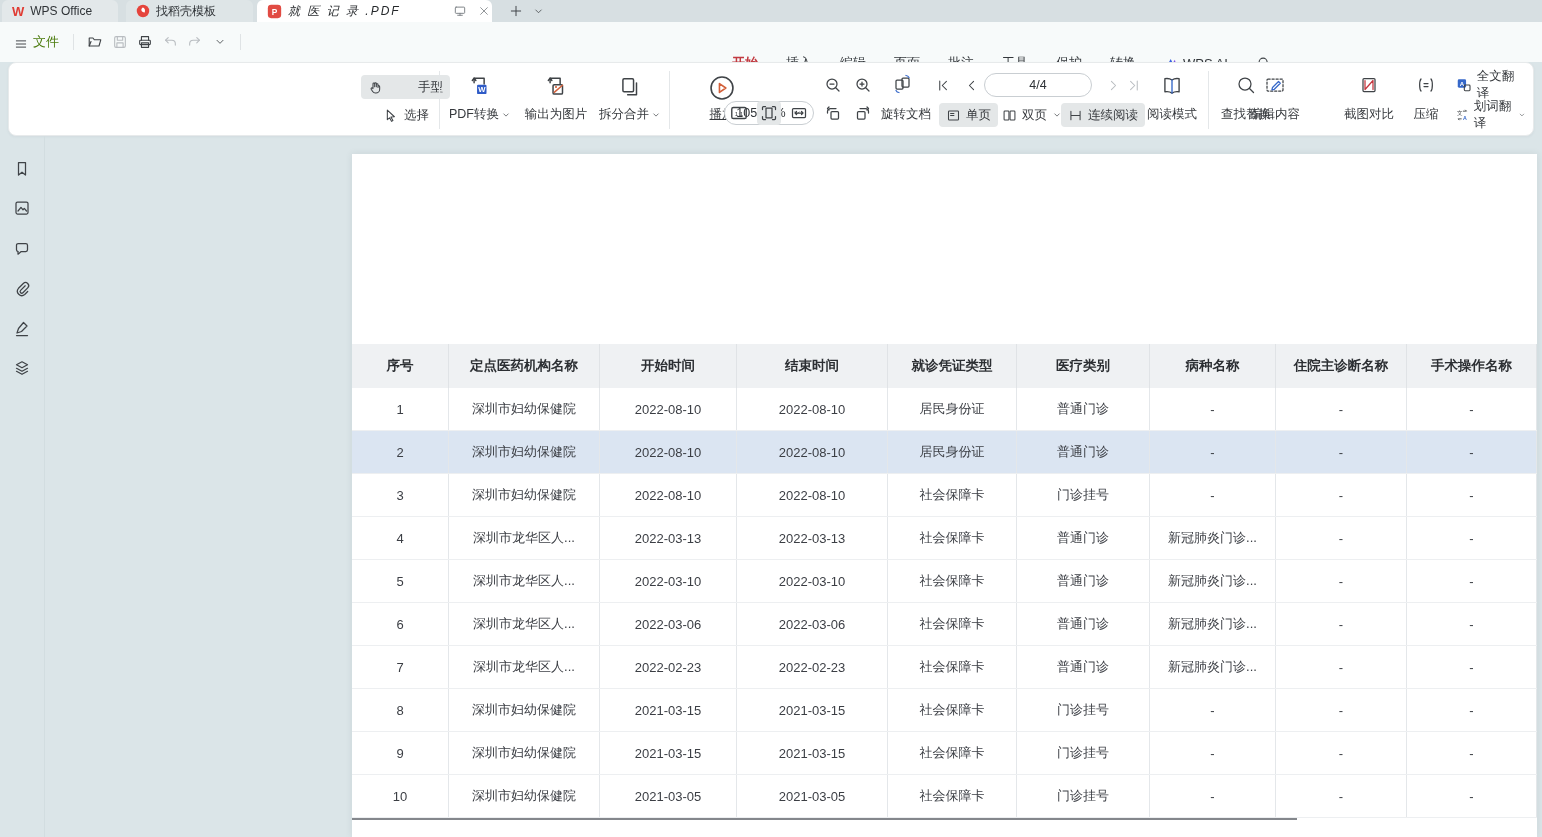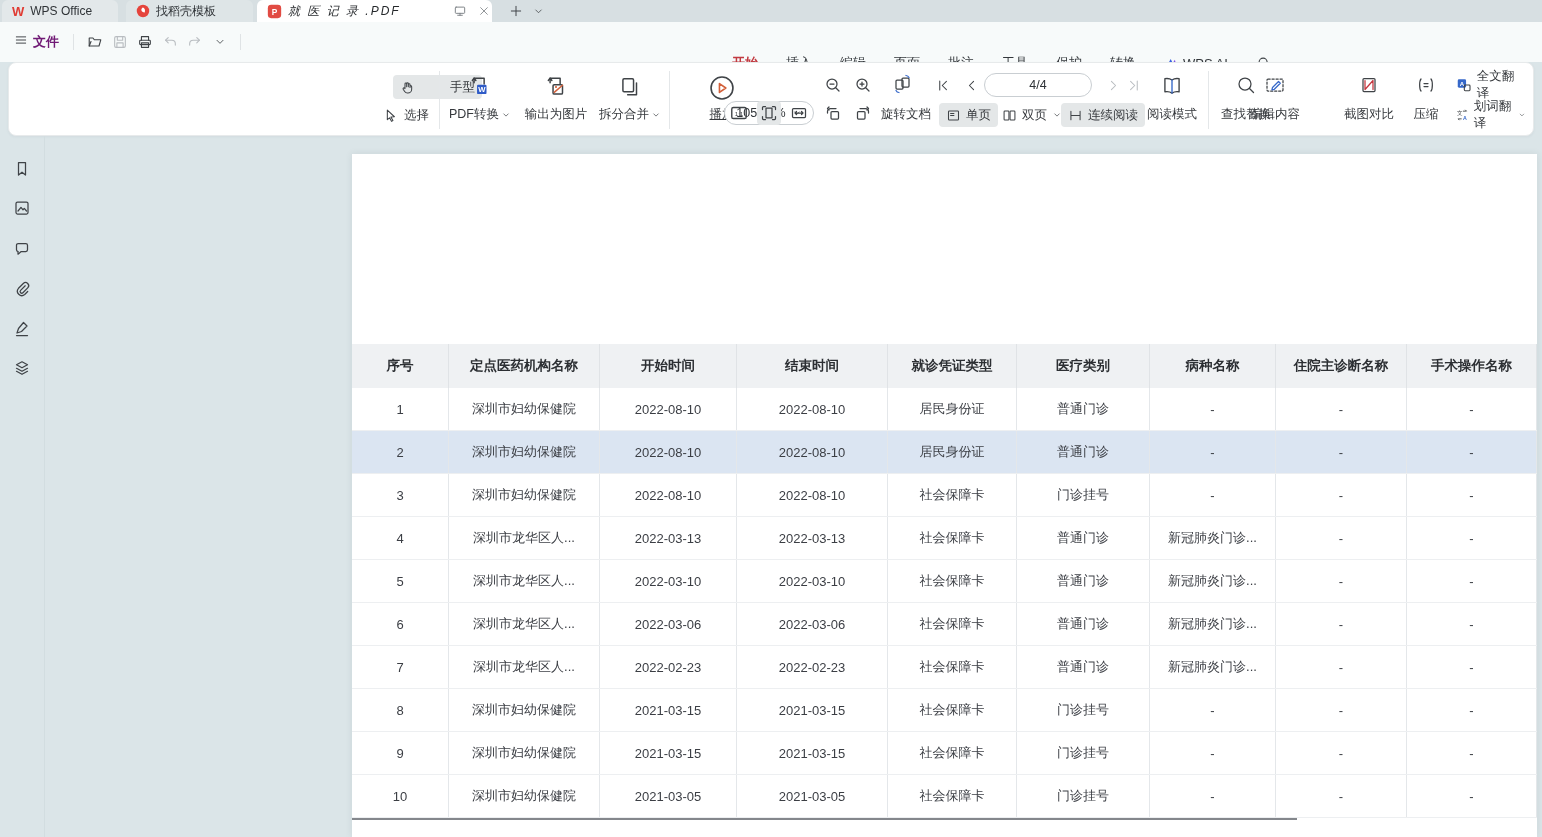--- a/index.html
+++ b/index.html
@@ -17,21 +17,21 @@
   .tab.t2 { left:126px; width:127px; background:#dee5e7; }
   .tab.t3 { left:257px; width:235px; background:#ffffff; color:#26292c; }
   .t3 .spread { letter-spacing:2px;font-style:italic; }
   .tabbtn { position:absolute; top:3px; width:16px; height:16px; display:flex; align-items:center; justify-content:center; }
   .wps-w { color:#e03c34; font-weight:bold; font-size:13px; font-family:"Liberation Sans",sans-serif; }
   
   #menubar { left:0; top:22px; width:1542px; height:40px; background:#f7fafa; }
   .qa { position:absolute; top:8px; height:24px; display:flex; align-items:center; }
   .qa-item { width:25px; height:24px; display:flex; align-items:center; justify-content:center; }
   .vdiv { width:1px; background:#dfe3e5; }
-  .filebtn { display:flex; align-items:flex-start; gap:5px; font-size:13px; color:#701a75; padding:0 6px;font-weight:bold; }
+  .filebtn { display:flex; align-items:flex-end; gap:5px; font-size:13px; color:#4d7c0f; padding:0 6px; }
   #menus { position:absolute; left:731px; top:22px; height:40px; display:flex; align-items:center; gap:26px; font-size:13px; color:#33373b; }
   .mitem { height:40px; display:flex; align-items:center; padding:0 1px; border-bottom:2px solid transparent; }
   .mitem.active { color:#c23a41; font-weight:bold; border-bottom:2px solid #c23a41; }
   .aiitem { display:flex; align-items:center; gap:4px; }
   
   #ribbon { left:8px; top:62px; width:1526px; height:74px; background:#fff;
     border:1px solid #e7eaeb; border-radius:8px; box-shadow:0 1px 3px rgba(40,60,70,.05); }
   .rdiv { position:absolute; top:8px; width:1px; height:58px; background:#e4e7e9; }
   .tool-sm { position:absolute; height:24px; display:flex; align-items:center; gap:5px; font-size:12.5px;
     color:#35383c; padding:0 7px; border-radius:4px; }
@@ -175,21 +175,21 @@
       <svg width="16" height="16" viewBox="0 0 18 18" class="ic">
           <circle cx="8" cy="8" r="4.5"></circle>
           <path d="M11.5 11.5L15 15"></path>
         </svg>
     </span>
   </div>
 </div>
 
 <div id="ribbon" class="abs">
 
-  <div class="tool-sm on" style="left:384px; top:12px;gap:35px;">
+  <div class="tool-sm on" style="left:352px; top:12px;gap:35px;">
     <svg width="15" height="15" viewBox="0 0 18 18" class="ic">
       <path d="M6 9.5V4.6a1 1 0 0 1 2 0V8m0-3.6a1 1 0 0 1 2 0V8m0-2.6a1 1 0 0 1 2 0V9m0-1a1 1 0 0 1 2 0v3a4.5 4.5 0 0 1-4.5 4.5h-.6a4 4 0 0 1-3.3-1.8L3.8 11a1.1 1.1 0 0 1 1.8-1.2l.4.6"></path>
     </svg>
     <span>手型</span>
   </div>
   <div class="tool-sm" style="left:368px; top:40px;">
     <svg width="15" height="15" viewBox="0 0 18 18" class="ic">
       <path d="M4 2.5l8.5 8-4.2.4 2.4 4.1-1.7 1-2.3-4.2L4 14z"></path>
     </svg>
     <span>选择</span>

